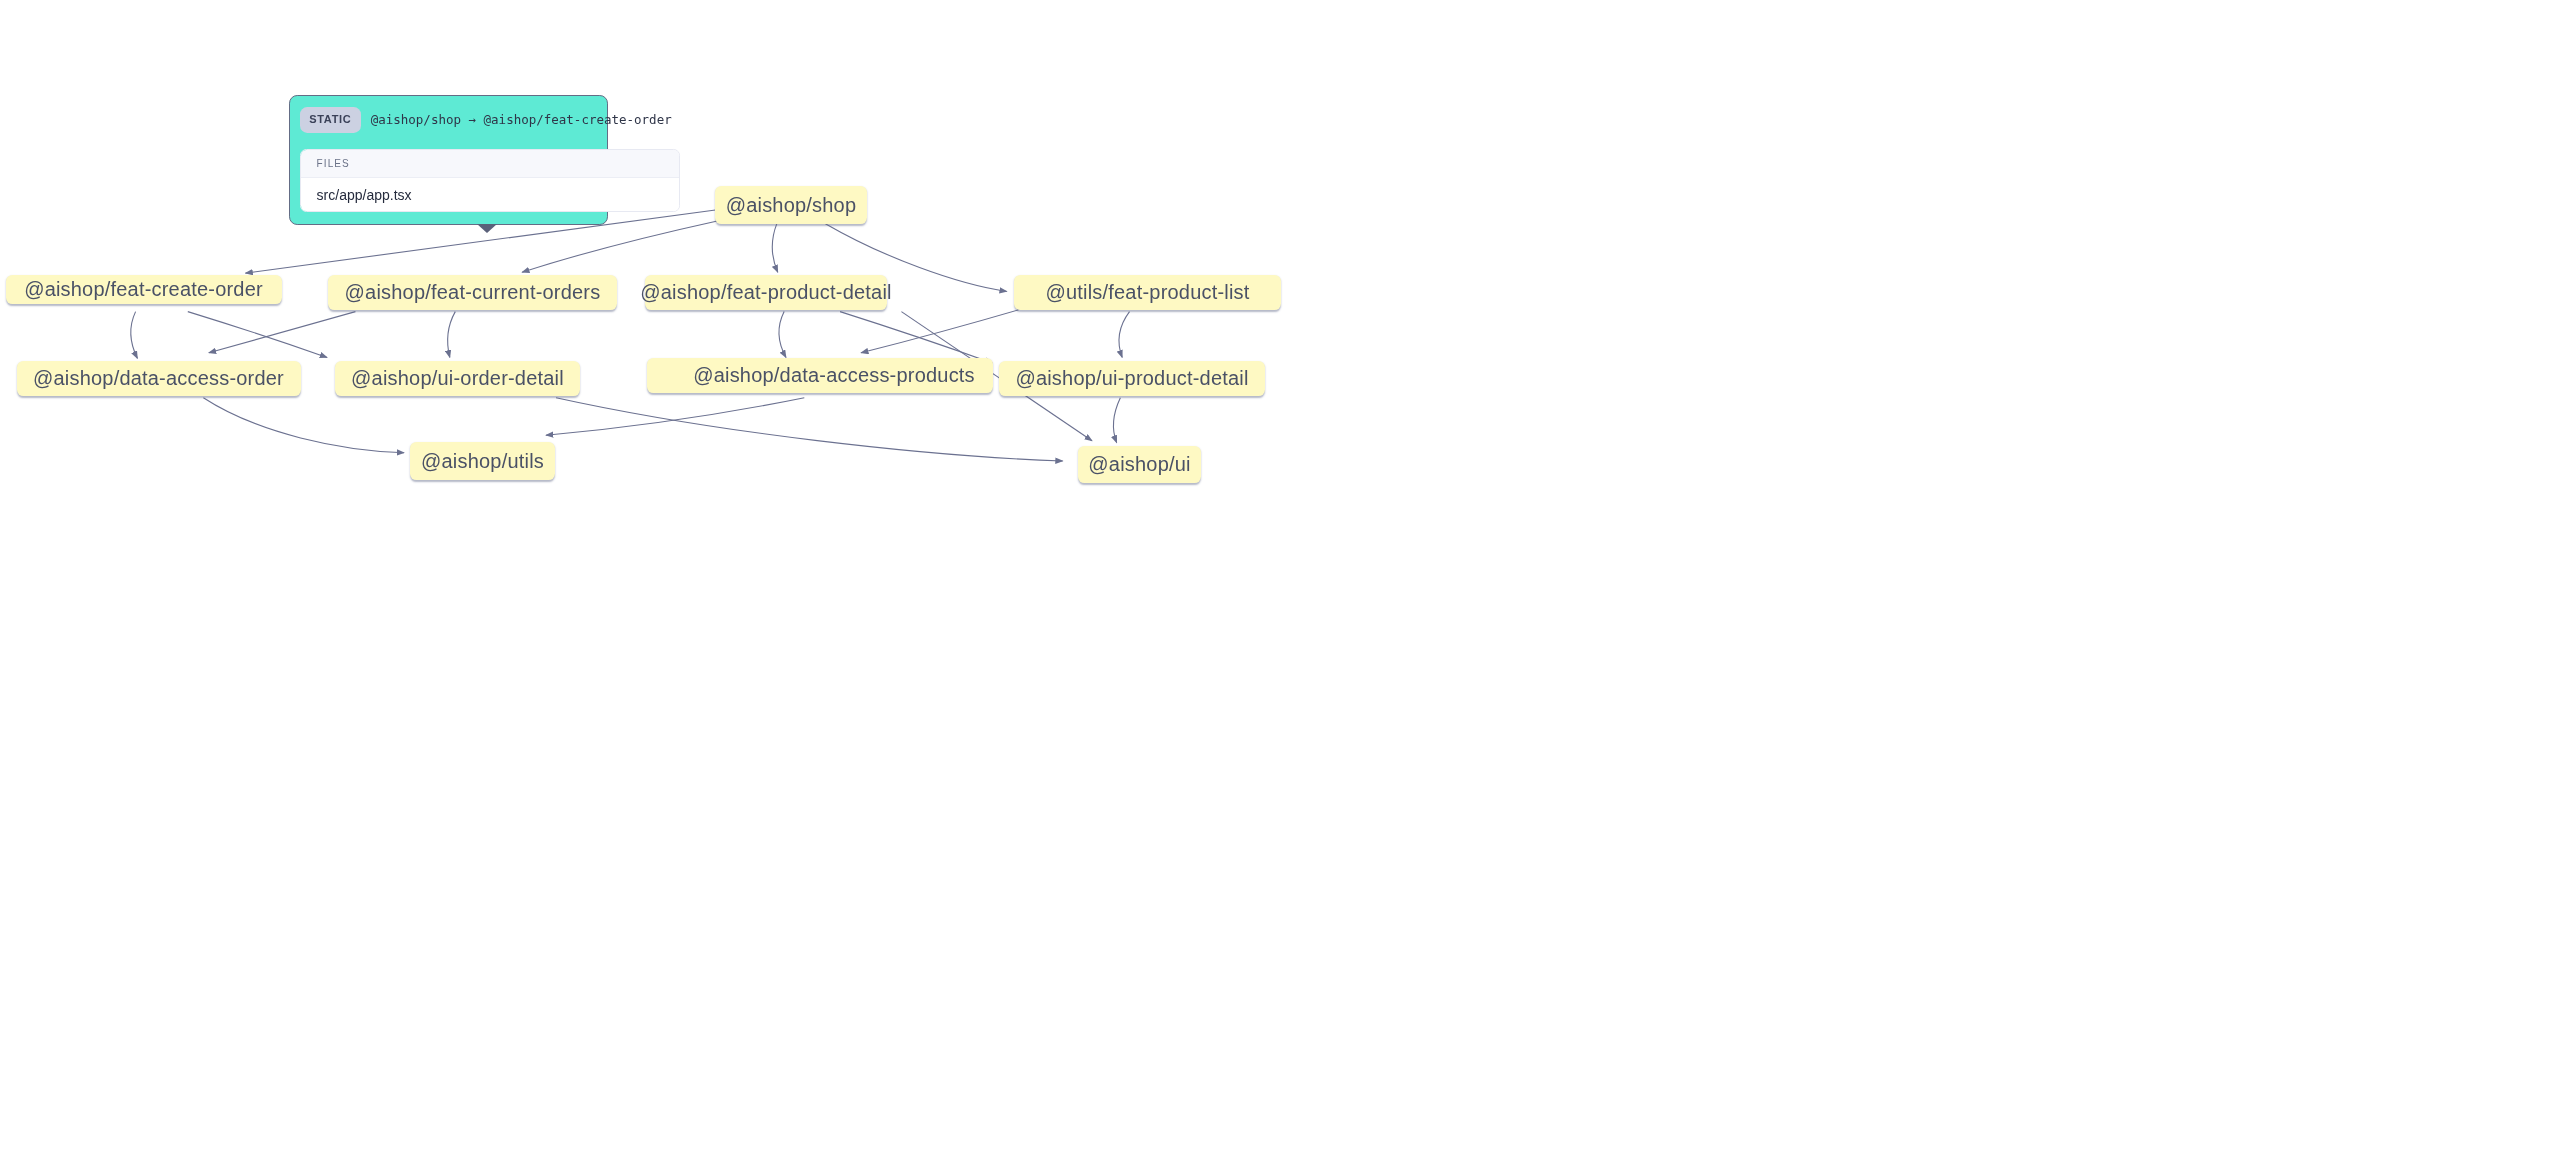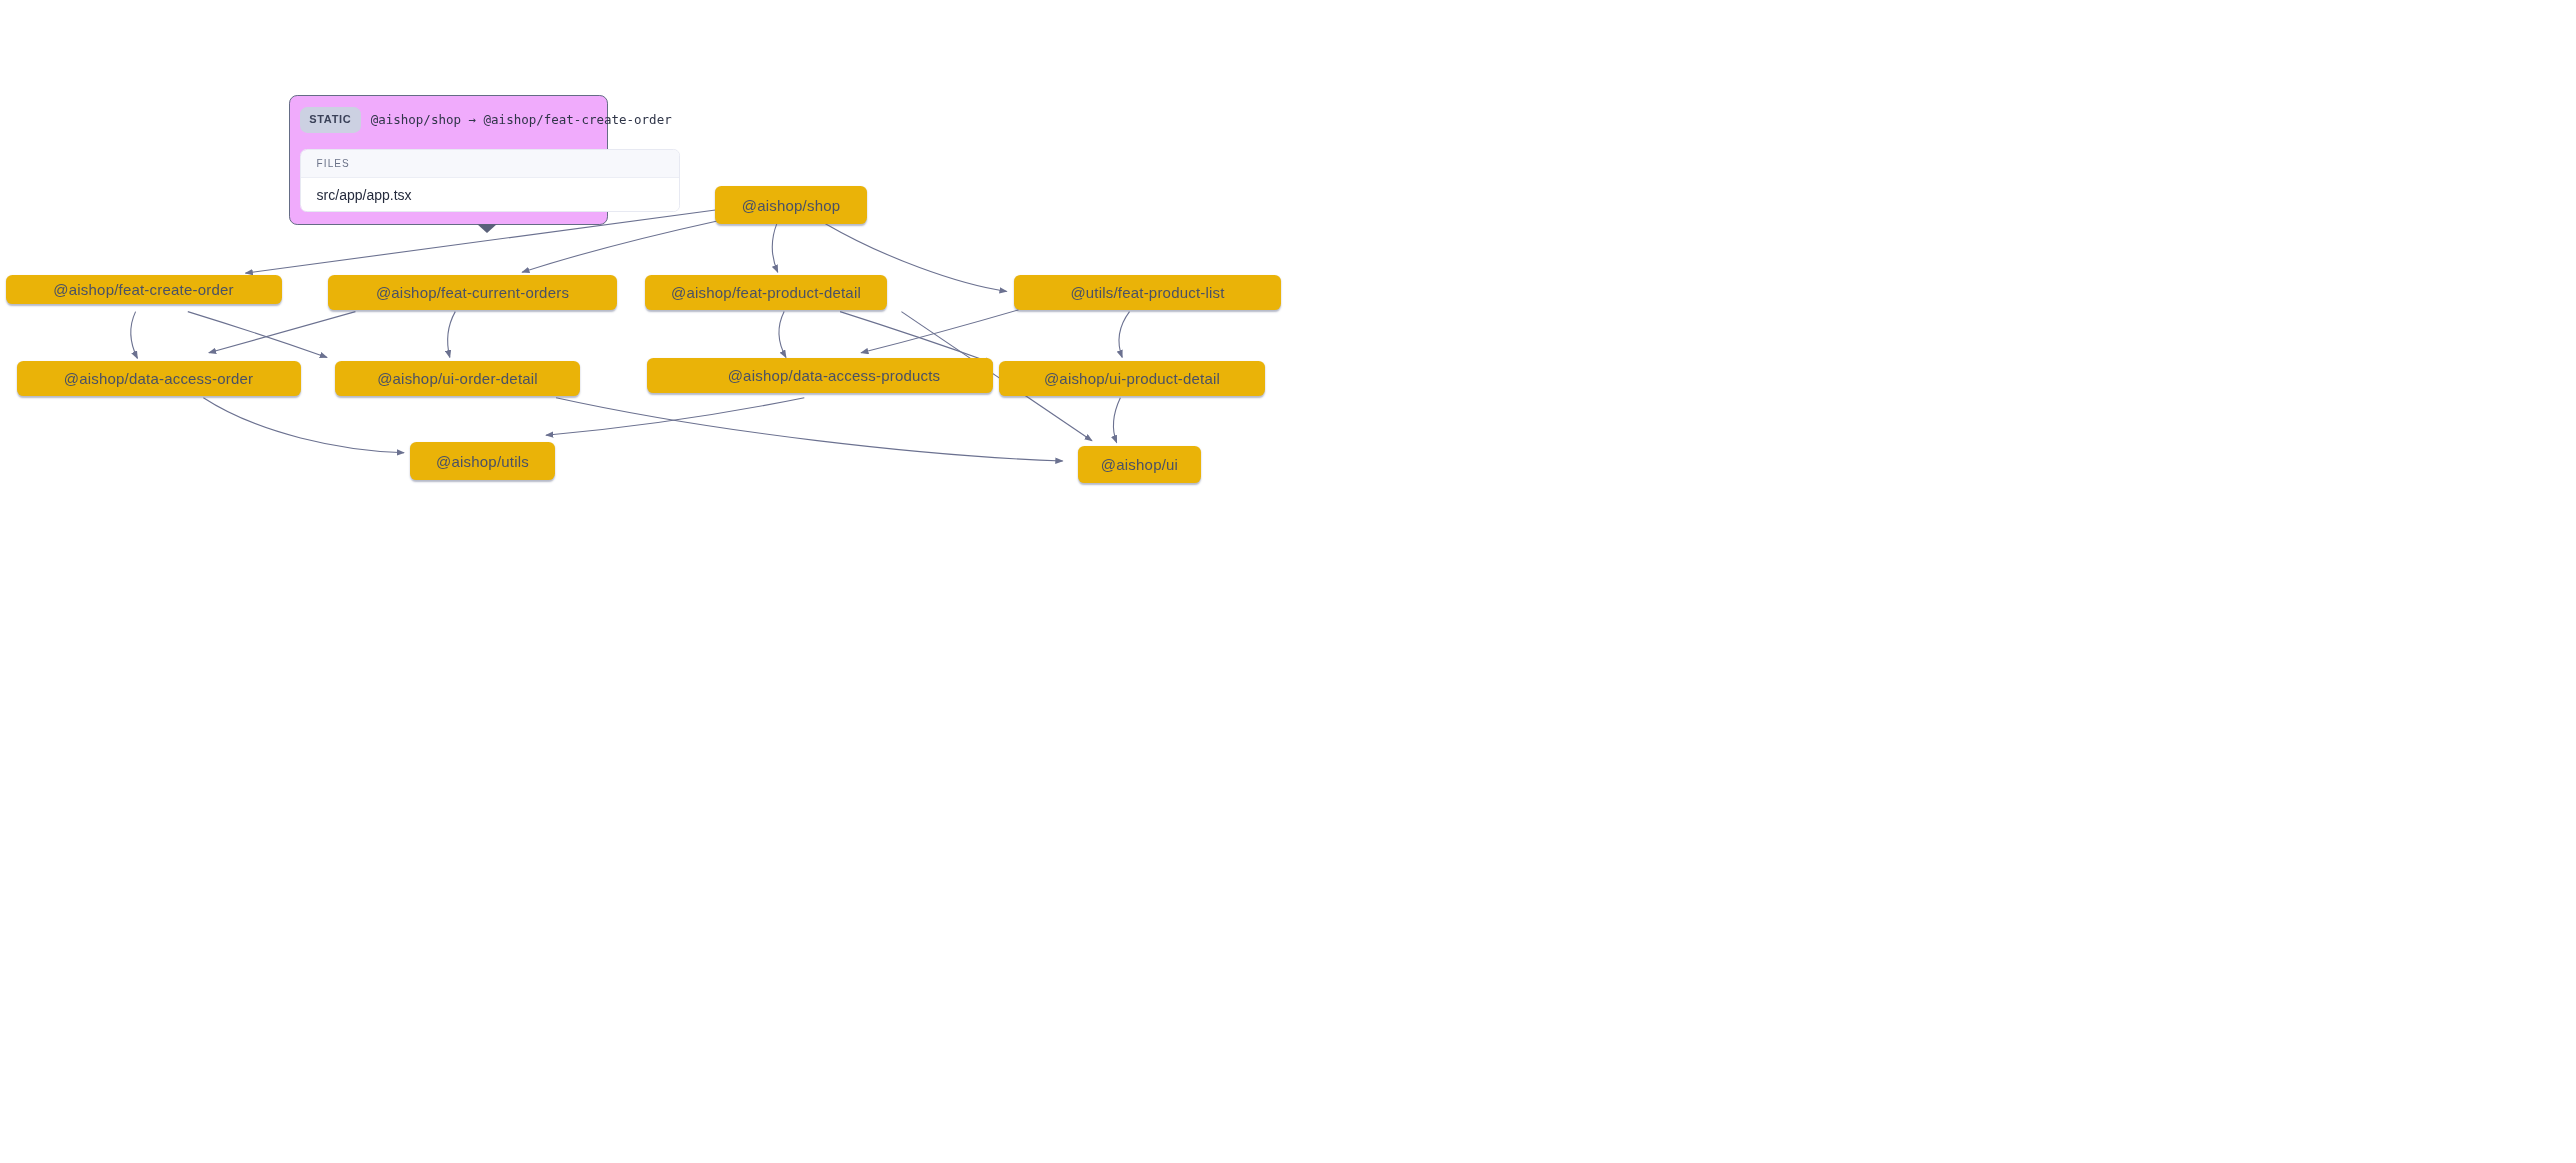--- a/index.html
+++ b/index.html
@@ -3,28 +3,28 @@
 <meta charset="utf-8">
 <style>
   html,body{margin:0;padding:0;background:#ffffff;}
   #stage{
     position:relative;width:1288px;height:582px;background:#ffffff;overflow:hidden;
     font-family:"Liberation Sans",sans-serif;
   }
   #edge-layer{position:absolute;left:0;top:0;width:1288px;height:582px;}
   .gnode{
     position:absolute;display:flex;align-items:center;justify-content:center;
-    background:#eab308;color:#4a5166;border-radius:6.4px;
-    font-size:15px;letter-spacing:0.2px;white-space:nowrap;
+    background:#fef9c3;color:#4a5166;border-radius:6.4px;
+    font-size:20px;letter-spacing:0.2px;white-space:nowrap;
     box-shadow:0 1.4px 1.8px rgba(92,100,132,.45);
     cursor:pointer;
   }
   #tooltip{
     position:absolute;left:289px;top:95px;width:319px;height:130px;
-    background:#f0abfc;border:1.4px solid #646c85;border-radius:8.2px;
+    background:#5eead4;border:1.4px solid #646c85;border-radius:8.2px;
     box-sizing:border-box;z-index:5;
   }
   #tooltip .caret{
     position:absolute;left:187px;bottom:-9.2px;width:0;height:0;
     border-left:10px solid transparent;border-right:10px solid transparent;
     border-top:9.2px solid #5a617a;
   }
   .tip-head{display:flex;align-items:center;margin:11px 0 0 10px;}
   .badge{
     background:#ccd1e2;color:#3a4158;border-radius:7.3px;

